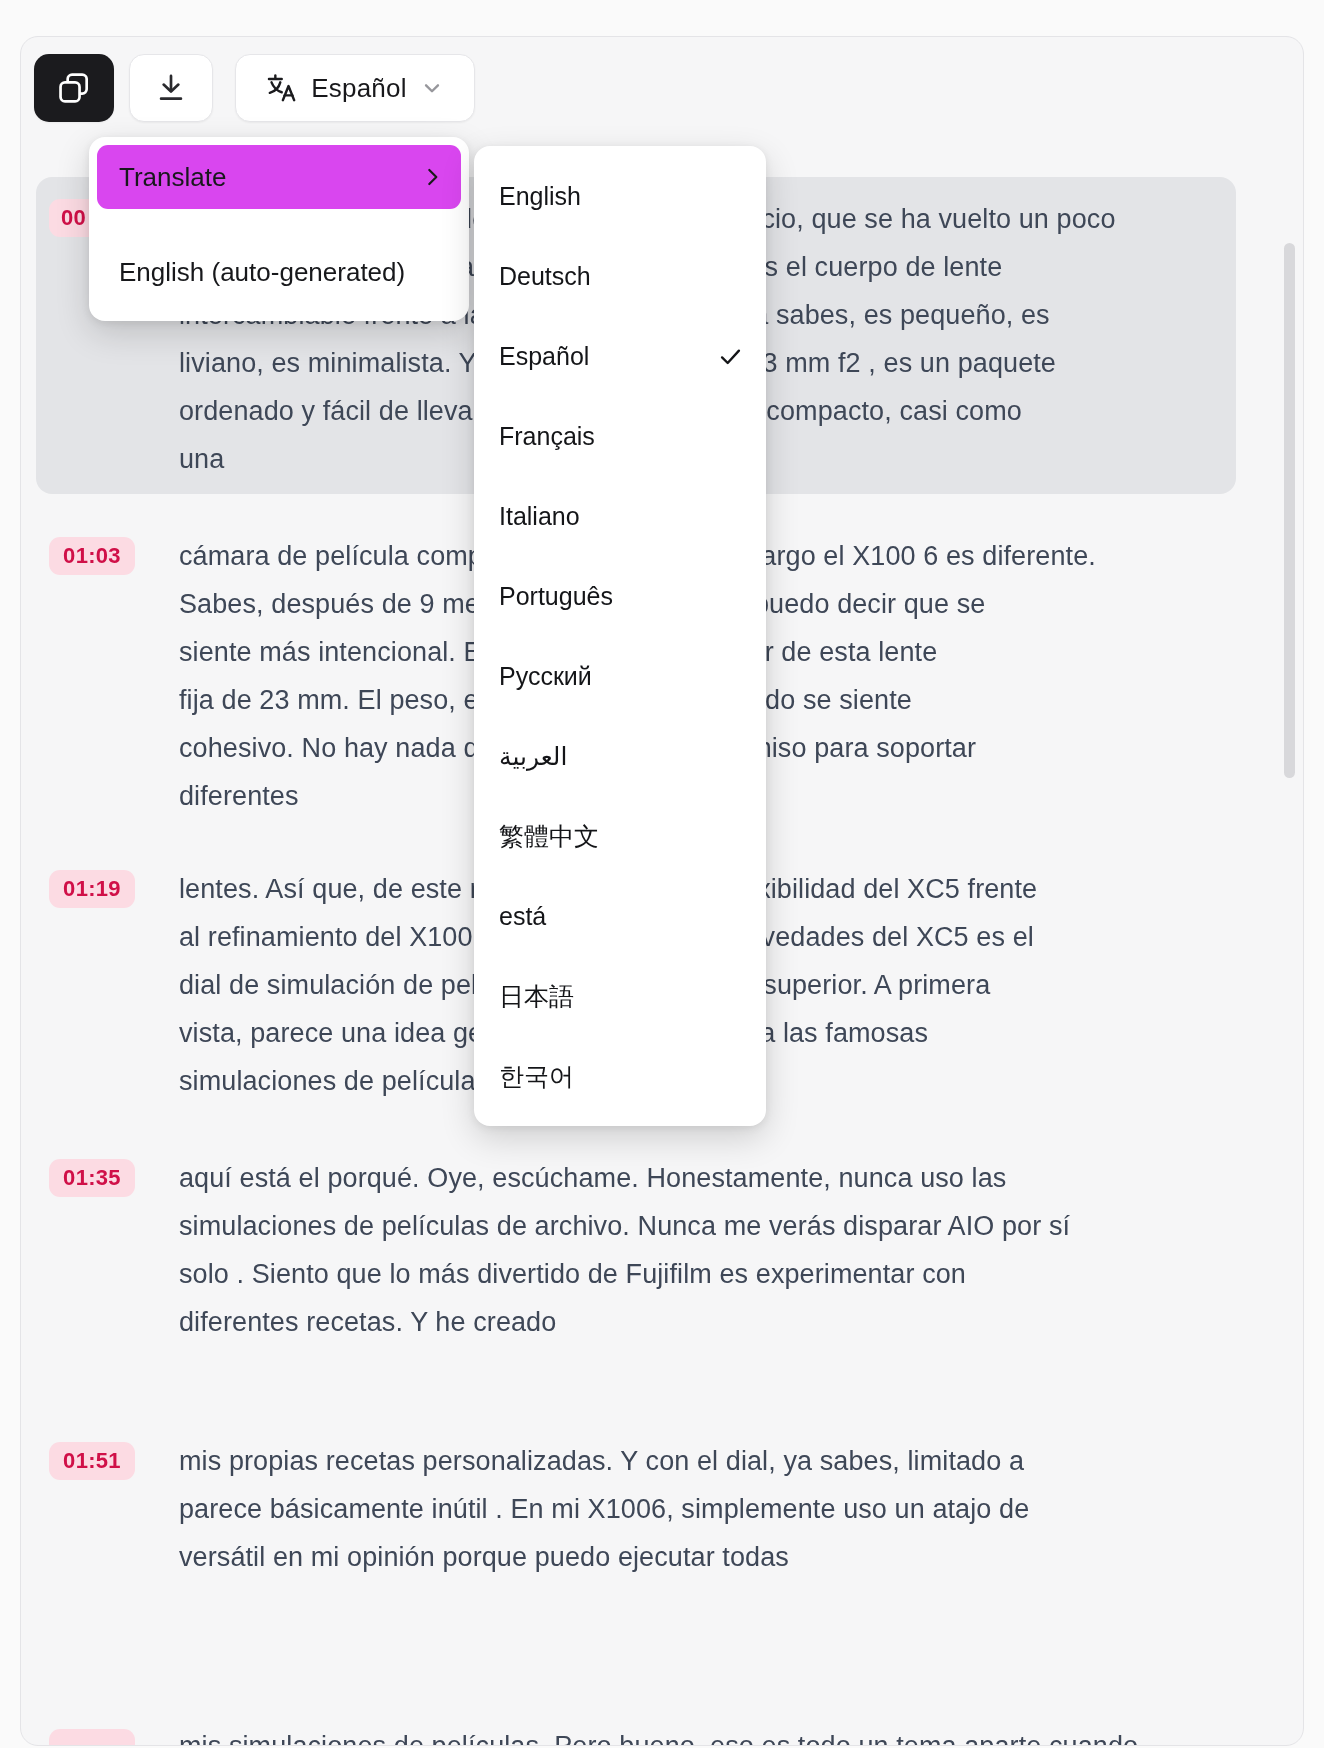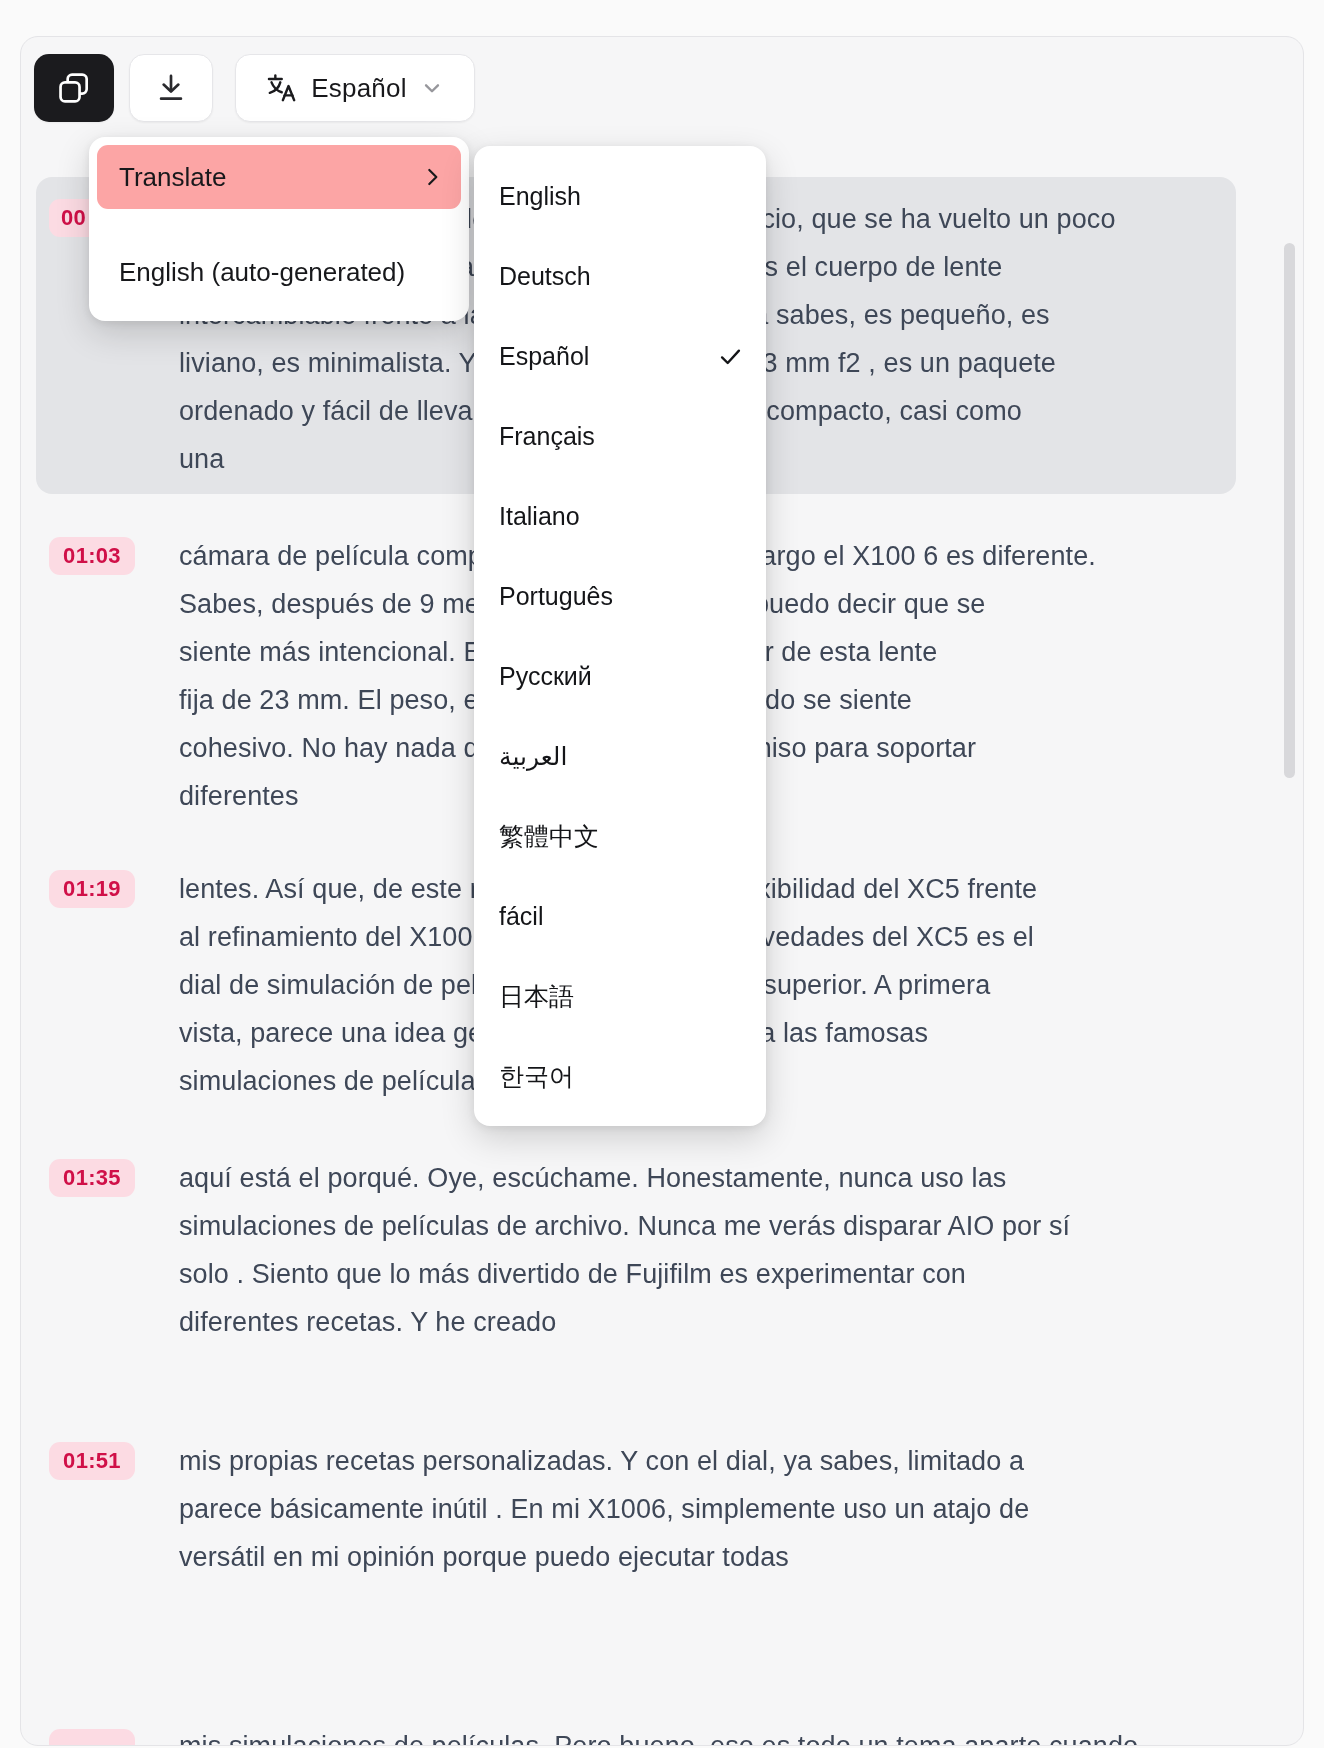--- a/index.html
+++ b/index.html
@@ -16,21 +16,21 @@
   .btn-download { left:108px; top:17px; width:84px; height:68px; }
   .btn-lang { left:214px; top:17px; width:240px; height:68px; gap:12px; }
   .btn-lang .lang-label { font-size:26px; color:#18181b; font-weight:500; letter-spacing:.2px; }
 
   
   .menu { position:absolute; left:68px; top:100px; width:380px; height:184px; z-index:50;
           background:#ffffff; border-radius:16px; padding:8px;
           box-shadow:0 12px 34px rgba(0,0,0,.16), 0 2px 8px rgba(0,0,0,.08); }
   .menu-item { display:flex; align-items:center; height:64px; border-radius:11px;
                padding:0 16px 0 22px; font-size:26px; color:#17181b; cursor:pointer; }
-  .menu-item.hl { background:#fca5a5;justify-content:space-between; }
+  .menu-item.hl { background:#d946ef;justify-content:space-between; }
   .menu-item .spacer { flex:1; }
   .menu-item.second { margin-top:31px;text-align:center; }
 
   
   .submenu { position:absolute; left:453px; top:109px; width:292px; z-index:51;
              background:#ffffff; border-radius:16px; padding:10px 0;
              box-shadow:0 12px 34px rgba(0,0,0,.16), 0 2px 8px rgba(0,0,0,.08); }
   .sub-item { display:flex; align-items:center; height:80px; padding:0 22px 0 25px;
               font-size:25px; color:#141518; cursor:pointer; }
   .sub-item .spacer { flex:1; }
@@ -188,21 +188,21 @@
     <div class="sub-item">
         <span>Русский</span>
       </div>
     <div class="sub-item">
         <span>العربية</span>
       </div>
     <div class="sub-item">
         <span>繁體中文</span>
       </div>
     <div class="sub-item">
-        <span>fácil</span>
+        <span>está</span>
       </div>
     <div class="sub-item">
         <span>日本語</span>
       </div>
     <div class="sub-item">
         <span>한국어</span>
       </div>
   </div>
 
 </div>

